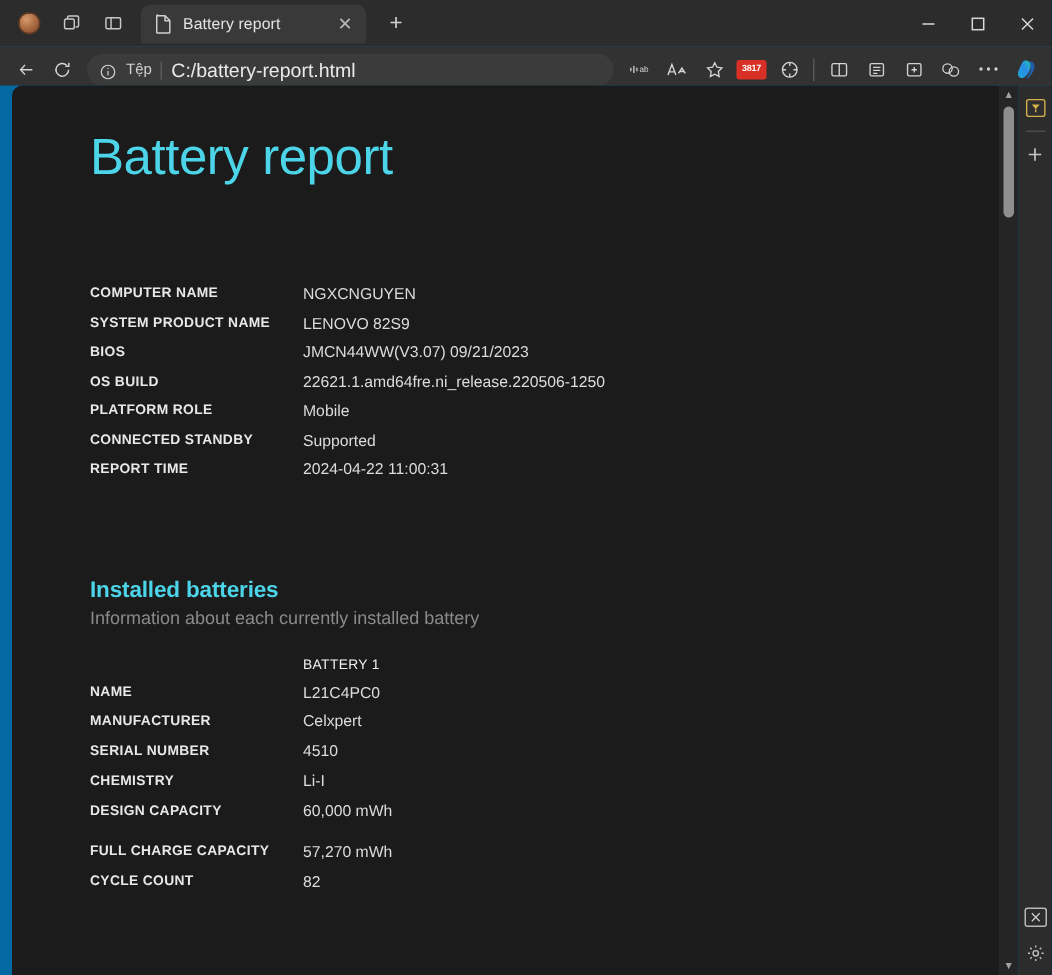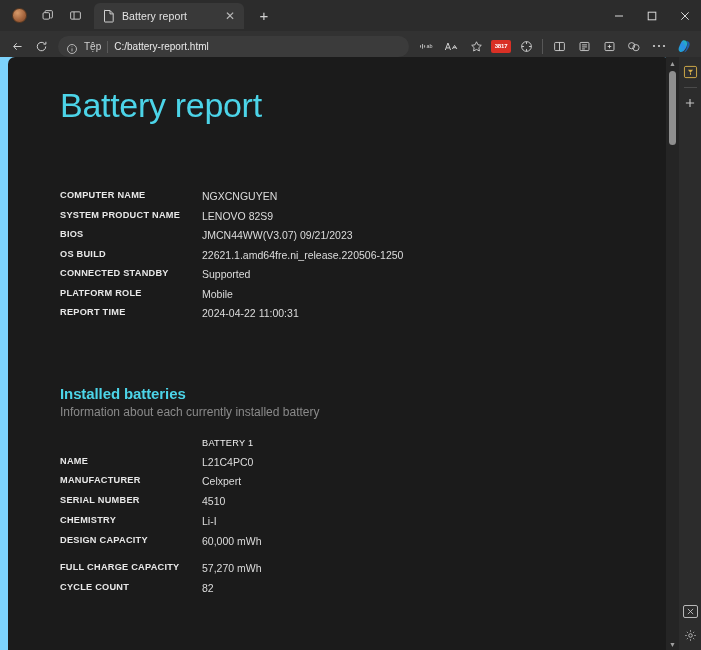--- a/index.html
+++ b/index.html
@@ -4,21 +4,21 @@
 <style>
   * { box-sizing: border-box; margin: 0; padding: 0; }
   html, body {
     width: 701px; height: 650px;
     background: #202020;
     font-family: "Liberation Sans", sans-serif;
     overflow: hidden;
   }
 
   
-  .window { position: relative; width: 701px; height: 650px; background: #7dd3fc; }
+  .window { position: relative; width: 701px; height: 650px; background: #0369a1; }
 
   
   .tabstrip {
     position: absolute; top: 0; left: 0; right: 0; height: 31px;
     background: #2c2c2c;
     display: flex; align-items: flex-end;
   }
   .tabstrip-left { display: flex; align-items: center; height: 31px; padding-left: 6px; gap: 2px; }
   .chrome-ico {
     width: 26px; height: 26px; display: flex; align-items: center; justify-content: center;
@@ -73,21 +73,21 @@
   }
   .omnibox {
     flex: 1 1 auto; height: 21px; margin: 0 5px;
     background: #3b3b3b; border-radius: 11px;
     display: flex; align-items: center; padding: 0 8px; gap: 6px;
     min-width: 0;
   }
   .omni-info { width: 12px; height: 12px; flex: 0 0 auto; }
   .omni-scheme { font-size: 10px; color: #d0d0d0; white-space: nowrap; }
   .omni-sep { width: 1px; height: 12px; background: #5a5a5a; flex: 0 0 auto; }
-  .omni-url { font-size: 10px; color: #eaeaea; white-space: nowrap; overflow: hidden; text-overflow: ellipsis; }
+  .omni-url { font-size: 13px; color: #eaeaea; white-space: nowrap; overflow: hidden; text-overflow: ellipsis; }
   .tb-right { display: flex; align-items: center; gap: 1px; flex: 0 0 auto; }
   .tb-div { width: 1px; height: 15px; background: #575757; margin: 0 3px; }
   .badge-ico {
     width: 20px; height: 13px; border-radius: 2px;
     background: #d93025; color: #fff; font-size: 6px; font-weight: bold;
     display: flex; align-items: center; justify-content: center; letter-spacing: -.2px;
   }
   .copilot {
     width: 18px; height: 18px; border-radius: 4px;
     display: flex; align-items: center; justify-content: center;
@@ -339,26 +339,26 @@
           </tr>
           <tr>
             <td class="lbl lbl-w">BIOS</td>
             <td class="val">JMCN44WW(V3.07) 09/21/2023</td>
           </tr>
           <tr>
             <td class="lbl lbl-w">OS BUILD</td>
             <td class="val">22621.1.amd64fre.ni_release.220506-1250</td>
           </tr>
           <tr>
+            <td class="lbl lbl-w">PLATFORM ROLE</td>
+            <td class="val">Mobile</td>
+          </tr>
+          <tr>
             <td class="lbl lbl-w">CONNECTED STANDBY</td>
             <td class="val">Supported</td>
-          </tr>
-          <tr>
-            <td class="lbl lbl-w">PLATFORM ROLE</td>
-            <td class="val">Mobile</td>
           </tr>
           <tr>
             <td class="lbl lbl-w">REPORT TIME</td>
             <td class="val">2024-04-22  11:00:31</td>
           </tr>
         </tbody>
       </table>
 
       <div class="section">
         <div class="section-h">Installed batteries</div>

